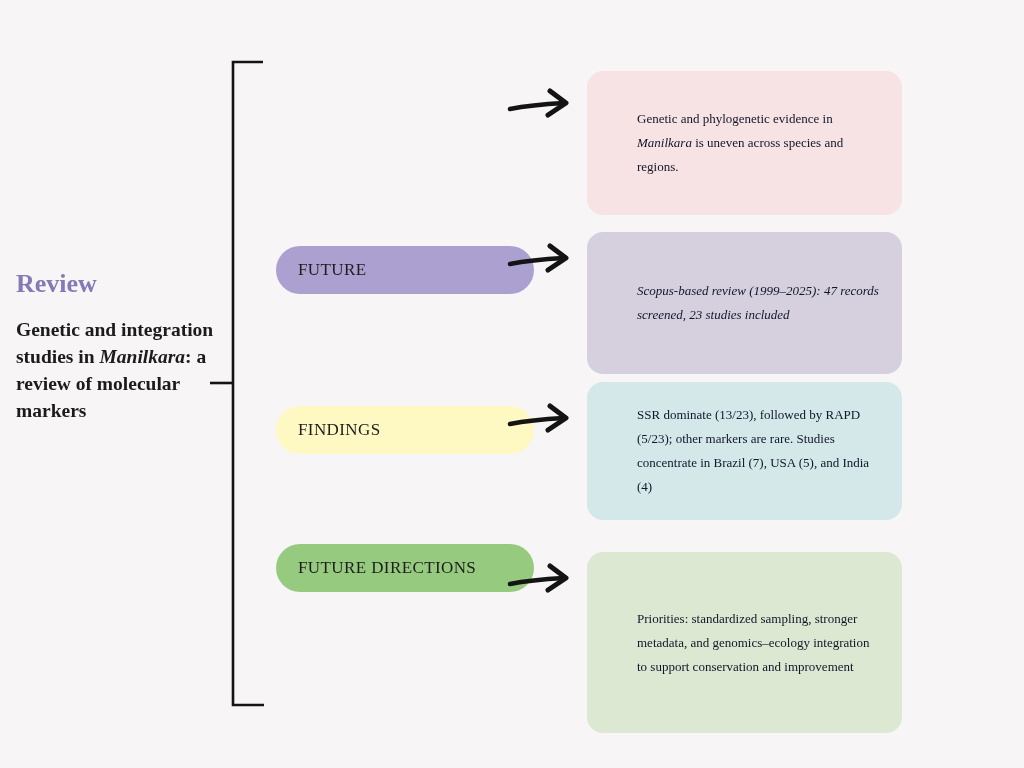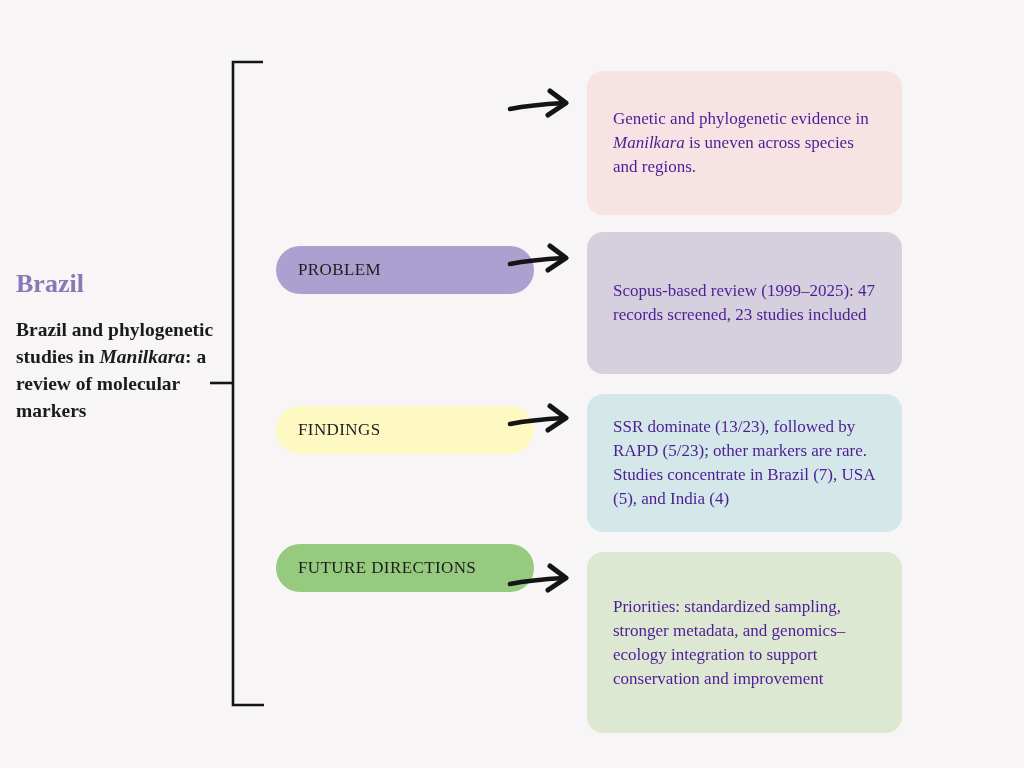--- a/index.html
+++ b/index.html
@@ -23,51 +23,51 @@
     position:absolute;left:276px;width:258px;height:48px;
     border-radius:26px;display:flex;align-items:center;
     padding-left:22px;box-sizing:border-box;
   }
   .pill-label{font-size:17px;letter-spacing:.4px;color:#1d1d1d;}
   .note-box{
     position:absolute;left:587px;width:315px;
     border-radius:16px;display:flex;align-items:center;
     padding:14px 20px 14px 26px;box-sizing:border-box;
   }
-  .note-text{font-size:17px;line-height:24px;color:#4c1d95;}
+  .note-text{font-size:13px;line-height:24px;color:#0f172a;margin-left:24px;}
   .arrow{position:absolute;left:506px;width:70px;height:36px;}
   .pill-r1{top:91px;}  .box-r1{top:71px;height:144px;}  .arr-r1{top:85px;}
-  .pill-r2{top:246px;} .box-r2{top:232px;height:142px;} .arr-r2{top:240px;}
-  .pill-r3{top:406px;} .box-r3{top:394px;height:138px;} .arr-r3{top:400px;}
+  .pill-r2{top:246px;} .box-r2{top:232px;height:142px;font-style:italic;} .arr-r2{top:240px;}
+  .pill-r3{top:406px;} .box-r3{top:382px;height:138px;} .arr-r3{top:400px;}
   .pill-r4{top:544px;} .box-r4{top:552px;height:181px;} .arr-r4{top:560px;}
   .it{font-style:italic;}
 </style>
 </head>
 <body style="background: rgb(247, 245, 245);">
 
 <div class="canvas">
 
   <svg class="bracket-svg" width="1024" height="768" viewBox="0 0 1024 768">
     <path d="M263 62 H233 V705 H264" fill="none" stroke="#141414" stroke-width="2.6"></path>
     <path d="M210 383 H233" fill="none" stroke="#141414" stroke-width="2.6"></path>
   </svg>
 
-  <div class="review-heading" style="color: rgb(133, 121, 182);">Brazil</div>
-  <div class="review-title"><span>Brazil and phylogenetic studies in </span><span class="it">Manilkara</span><span>: a review of molecular markers</span></div>
+  <div class="review-heading" style="color: rgb(133, 121, 182);">Review</div>
+  <div class="review-title"><span>Genetic and integration studies in </span><span class="it">Manilkara</span><span>: a review of molecular markers</span></div>
 
   <svg class="arrow arr-r1" viewBox="0 0 70 36">
     <path d="M4 24 C24 20 40 19 58 18" fill="none" stroke="#141414" stroke-width="4.5" stroke-linecap="round"></path>
     <path d="M44 6 L60 18 L42 30" fill="none" stroke="#141414" stroke-width="5" stroke-linecap="round" stroke-linejoin="round"></path>
   </svg>
   <div class="note-box box-r1" style="background: rgb(248, 227, 228);">
     <div class="note-text"><span>Genetic and phylogenetic evidence in </span><span class="it">Manilkara</span><span> is uneven across species and regions.</span></div>
   </div>
 
   <div class="pill pill-r2" style="background: rgb(172, 160, 208);">
-    <span class="pill-label">PROBLEM</span>
+    <span class="pill-label">FUTURE</span>
   </div>
   <svg class="arrow arr-r2" viewBox="0 0 70 36">
     <path d="M4 24 C24 20 40 19 58 18" fill="none" stroke="#141414" stroke-width="4.5" stroke-linecap="round"></path>
     <path d="M44 6 L60 18 L42 30" fill="none" stroke="#141414" stroke-width="5" stroke-linecap="round" stroke-linejoin="round"></path>
   </svg>
   <div class="note-box box-r2" style="background: rgb(214, 208, 222);">
     <div class="note-text"><span>Scopus-based review (1999–2025): 47 records screened, 23 studies included</span><span class="it"></span><span></span></div>
   </div>
 
   <div class="pill pill-r3" style="background: #fef9c3;">

